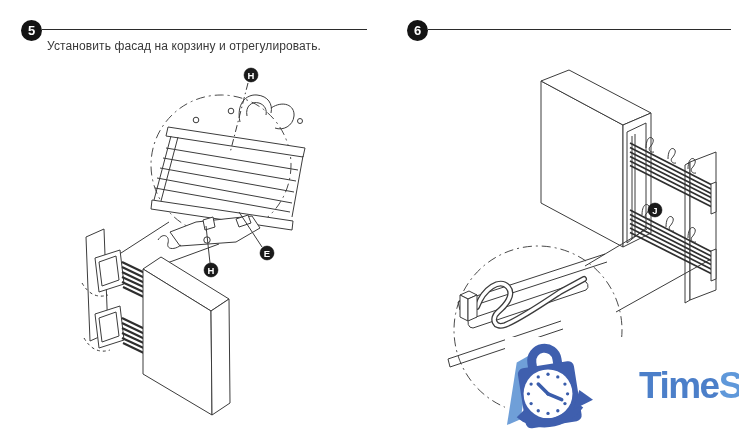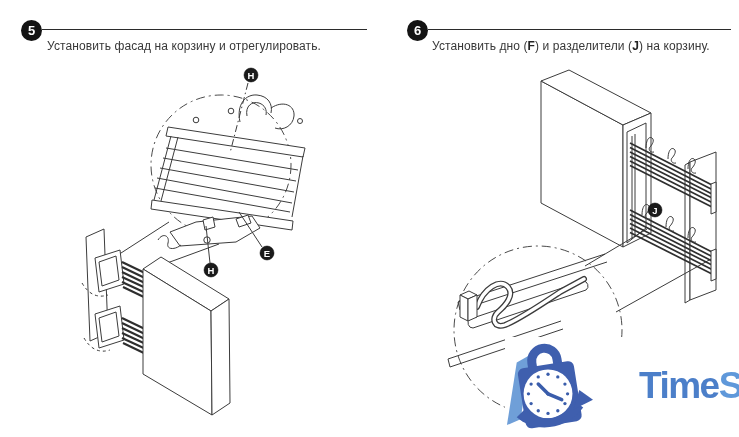--- a/index.html
+++ b/index.html
@@ -47,21 +47,20 @@
 <body>
 
 <div class="page">
 
   <div class="badge" style="left:21px;top:20px;">5</div>
   <div class="hline" style="left:42px;top:29px;width:325px;"></div>
   <div class="instruction" style="left:47px;top:39px;">Установить фасад на корзину и отрегулировать.</div>
 
   <div class="badge" style="left:407px;top:20px;">6</div>
   <div class="hline" style="left:428px;top:29px;width:303px;"></div>
-  <div class="instruction" style="left:432px;top:39px;"><span>Установить дно (</span><b>F</b><span>) и разделители (</span><b>J</b><span>) на корзину.</span></div>
 
   <svg style="left:40px;top:55px;" width="330" height="375" viewBox="40 55 330 375">
 
     <circle cx="221" cy="165" r="70" fill="#ffffff" stroke="#4a4a4a" stroke-width="1" stroke-dasharray="9 4 2 4"></circle>
 
     <g>
       <polygon class="lnw" points="168,127 305,148 303,157 166,136"></polygon>
 
       <path class="ln" d="M240,122 C236,104 246,94 257,95 C268,96 273,104 271,113"></path>
       <path class="ln" d="M247,116 C245,106 252,101 259,103 C265,105 267,110 266,115"></path>

